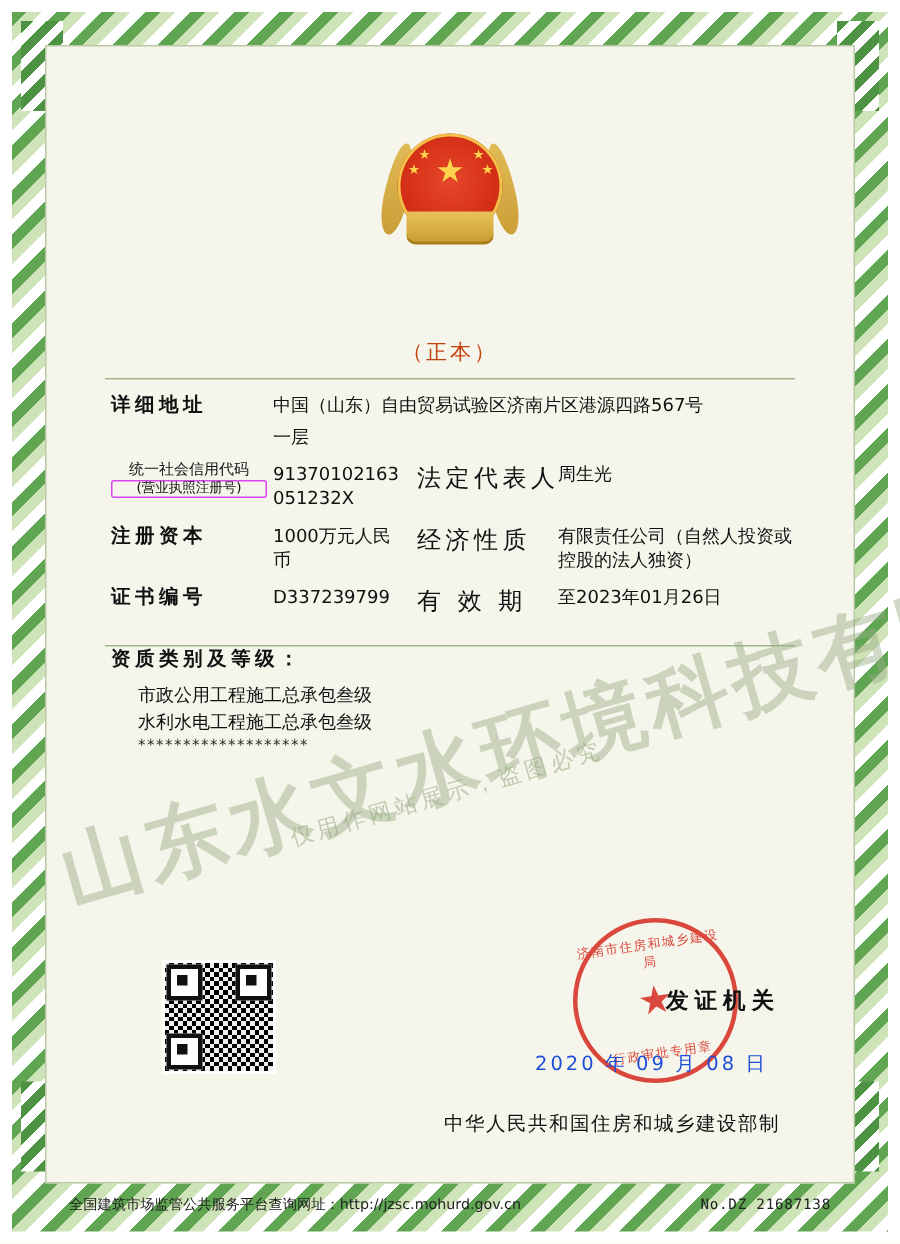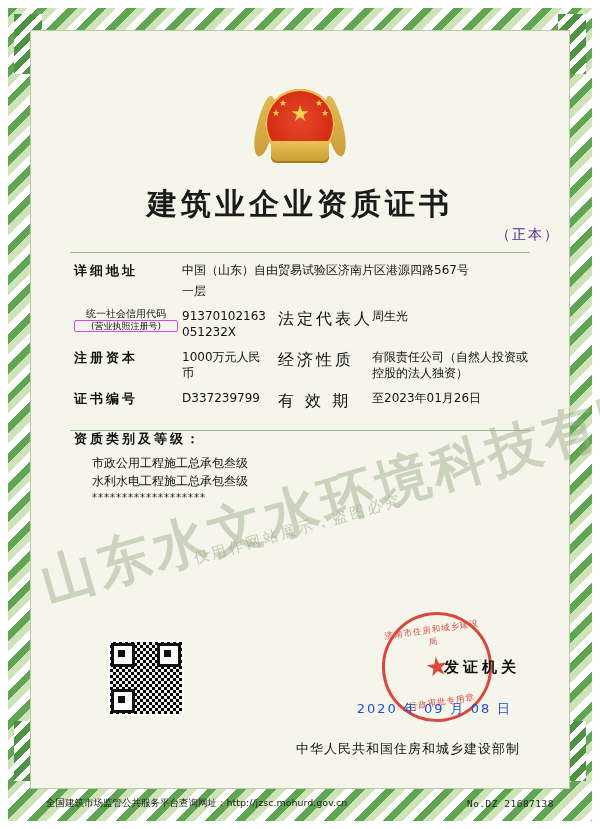--- a/index.html
+++ b/index.html
@@ -134,24 +134,24 @@
     font-family: "DejaVu Serif", "Liberation Serif", serif;
     font-weight: bold;
     font-size: 30px;
     letter-spacing: 4px;
     color: #1a1a1a;
   }
   .subtitle {
     position: absolute;
     top: 186px;
     width: 100%;
-    text-align: right;
+    text-align: center;
     font-size: 14px;
     letter-spacing: 2px;
-    color: #4c1d95;
+    color: #c2410c;
     font-family: "DejaVu Serif", "Liberation Serif", serif;
   }
   .rule-top {
     position: absolute;
     top: 212px;
     left: 30px;
     right: 30px;
     border-top: 1px solid #9db98c;
   }
   .rule-bottom {
@@ -401,21 +401,20 @@
       <div class="wheat-r"></div>
       <div class="circle"></div>
       <div class="star">★</div>
       <div class="ministar ms1">★</div>
       <div class="ministar ms2">★</div>
       <div class="ministar ms3">★</div>
       <div class="ministar ms4">★</div>
       <div class="base"></div>
     </div>
 
-    <div class="title">建筑业企业资质证书</div>
     <div class="subtitle">（正本）</div>
 
     <div class="rule-top"></div>
 
     <div class="fields">
 
 
       <div class="row">
         <div class="lab lab-w1">详细地址</div>
         <div class="val">中国（山东）自由贸易试验区济南片区港源四路567号</div>

